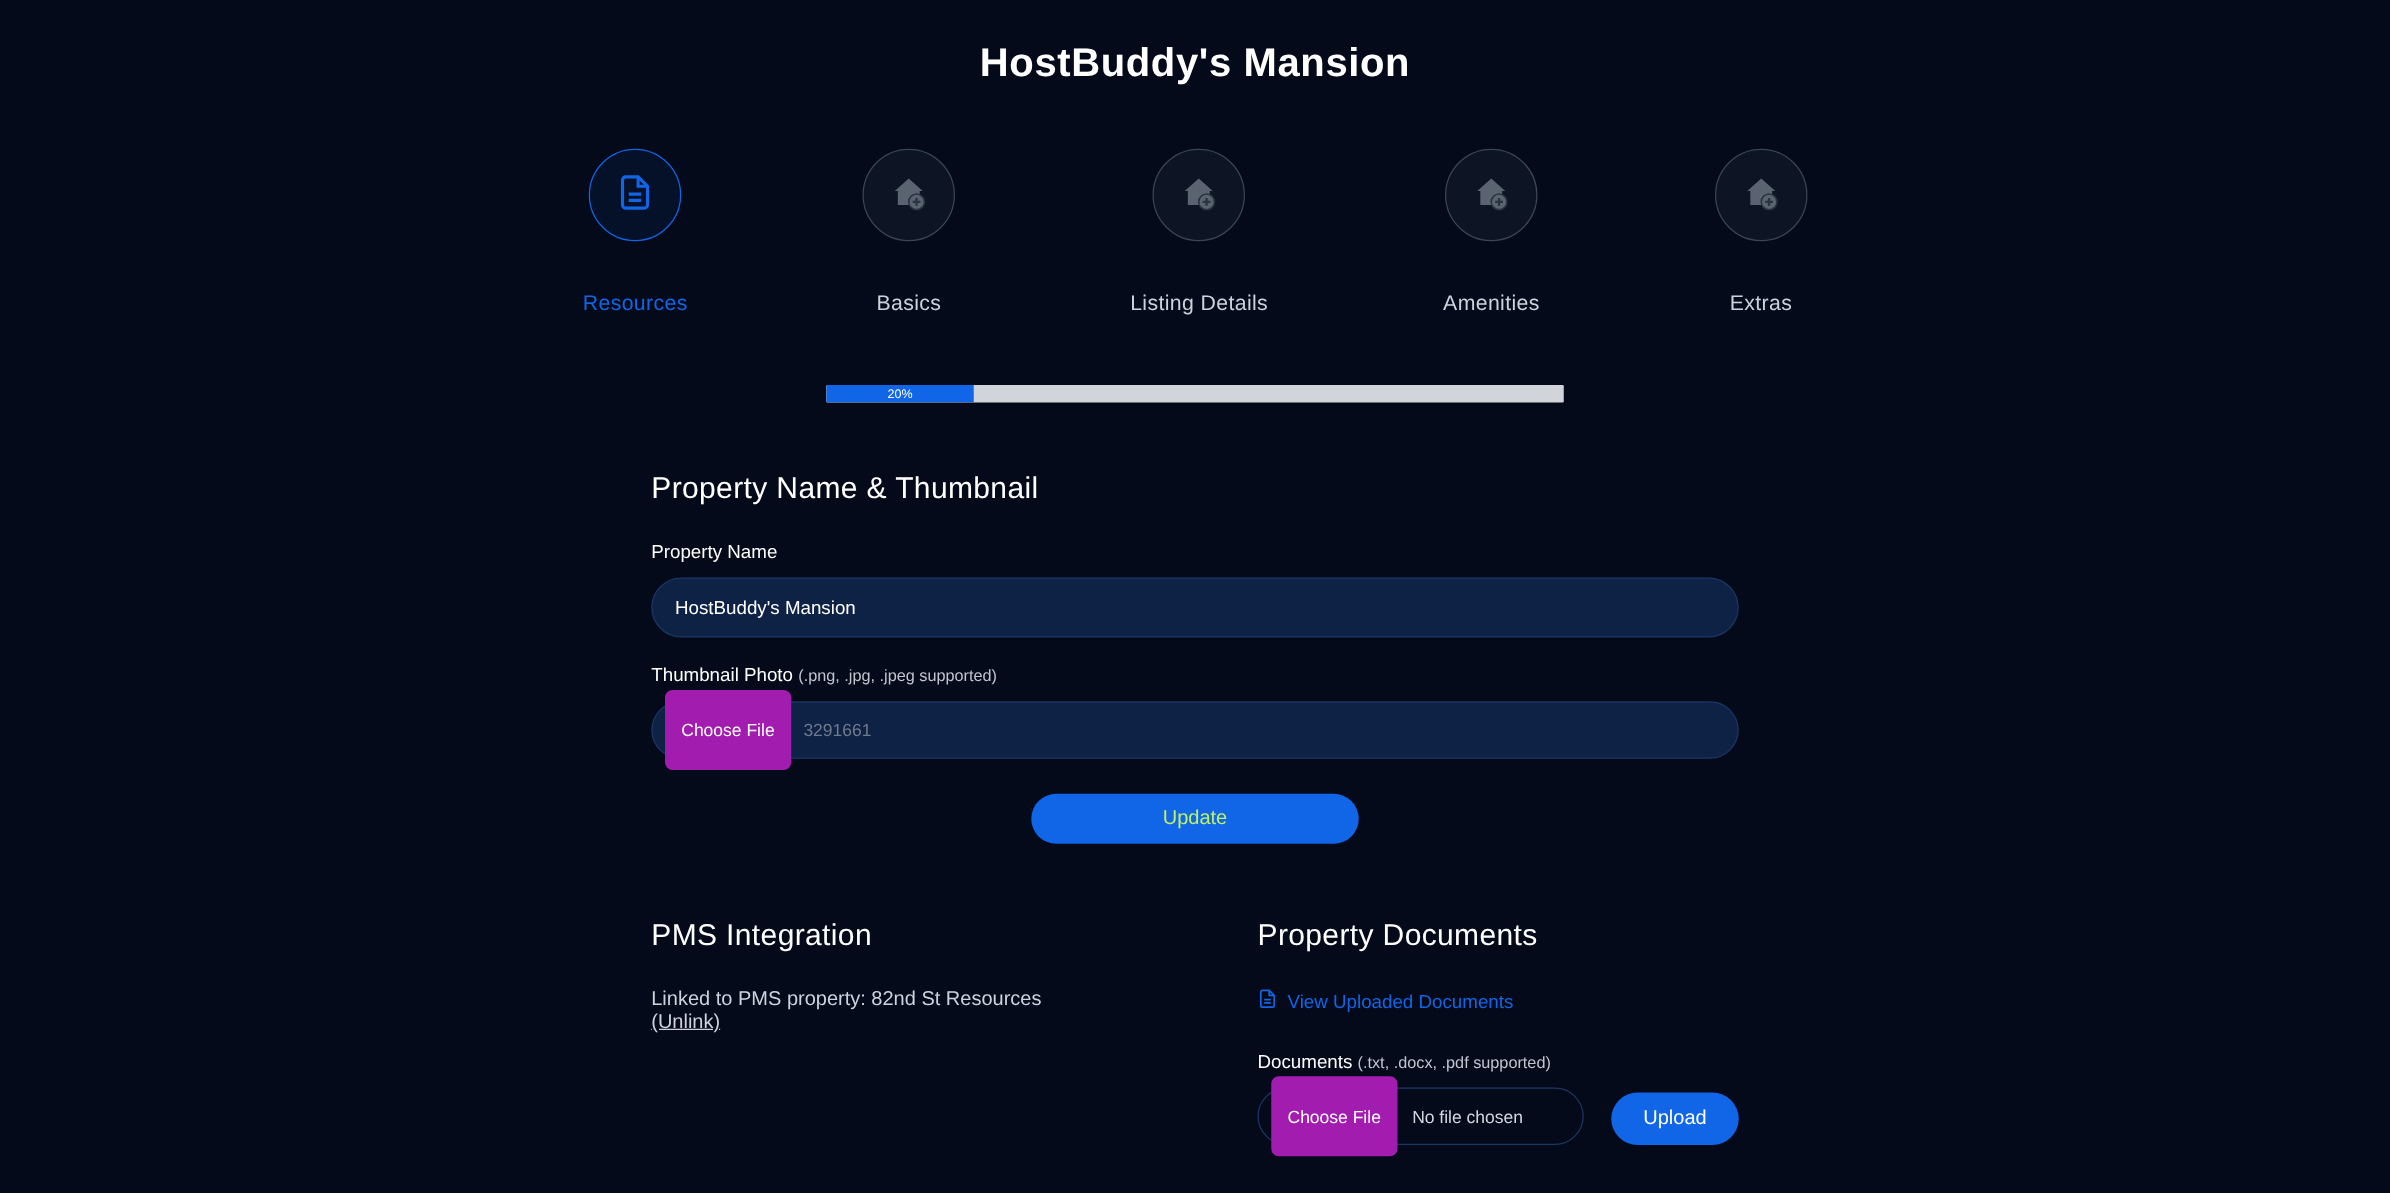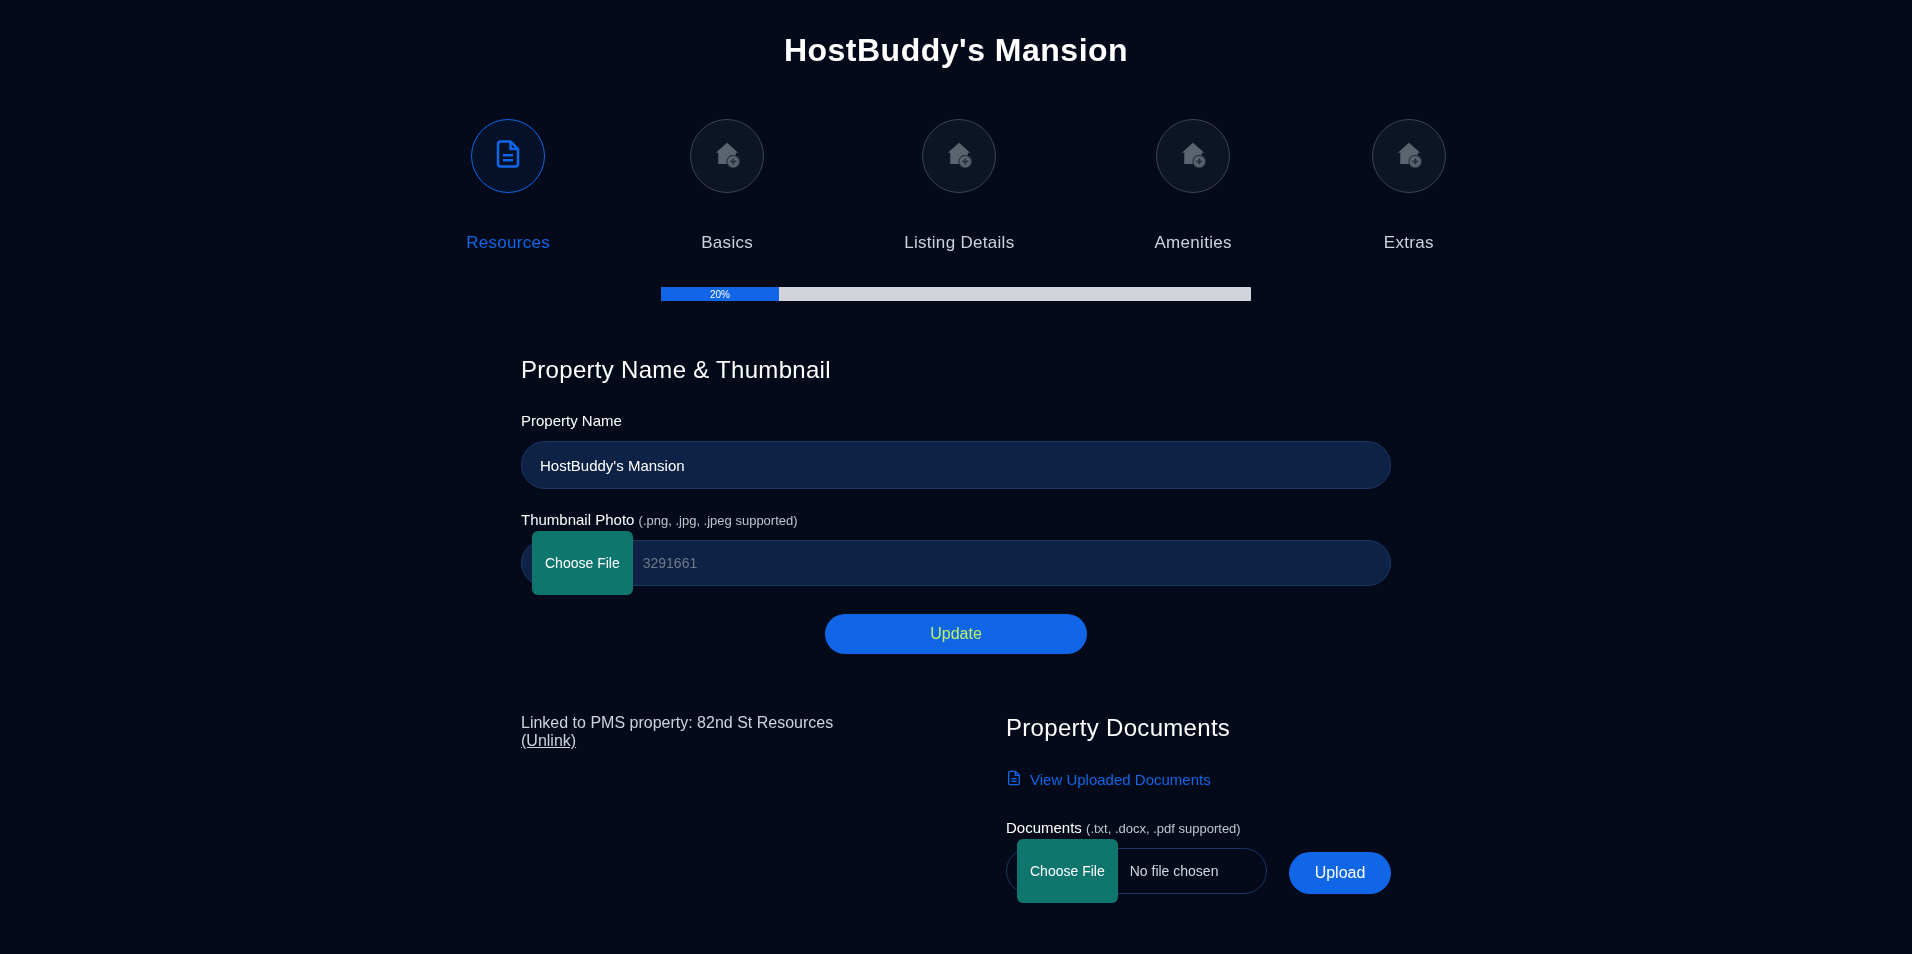--- a/index.html
+++ b/index.html
@@ -22,21 +22,21 @@
       font-size: 32px;
       font-weight: 600;
       margin: 12px 0 50px 0;
       letter-spacing: 0.5px;
     }
 
     .steps-nav {
       display: flex;
       justify-content: center;
       gap: 140px;
-      margin-bottom: 34px;
+      margin-bottom: 55px;
     }
 
     .step-item {
       display: flex;
       flex-direction: column;
       align-items: center;
       gap: 40px;
       cursor: pointer;
     }
 
@@ -149,21 +149,21 @@
       background: #0e2246;
       border: 1px solid #1b3766;
       border-radius: 24px;
       padding: 0 10px;
       display: flex;
       align-items: center;
       gap: 10px;
     }
 
     .choose-file-btn {
-      background: #0f766e;
+      background: #a21caf;
       color: #ffffff;
       border: none;
       border-radius: 6px;
       padding: 24px 13px;
       font-size: 14px;
       cursor: pointer;
     }
 
     .file-name {
       color: #6f7a8c;
@@ -364,20 +364,21 @@
         <button class="choose-file-btn">Choose File</button>
         <span class="file-name">3291661</span>
       </div>
     </div>
   </div>
 
   <button class="update-btn">Update</button>
 
   <div class="two-col-section">
     <div class="left-col">
+      <h2 class="section-heading">PMS Integration</h2>
       <p class="pms-text">
         <span>Linked to PMS property: </span><span>82nd St Resources</span>
       </p>
       <p class="pms-text">
         <span class="unlink">(Unlink)</span>
       </p>
     </div>
 
     <div class="right-col">
       <h2 class="section-heading">Property Documents</h2>

